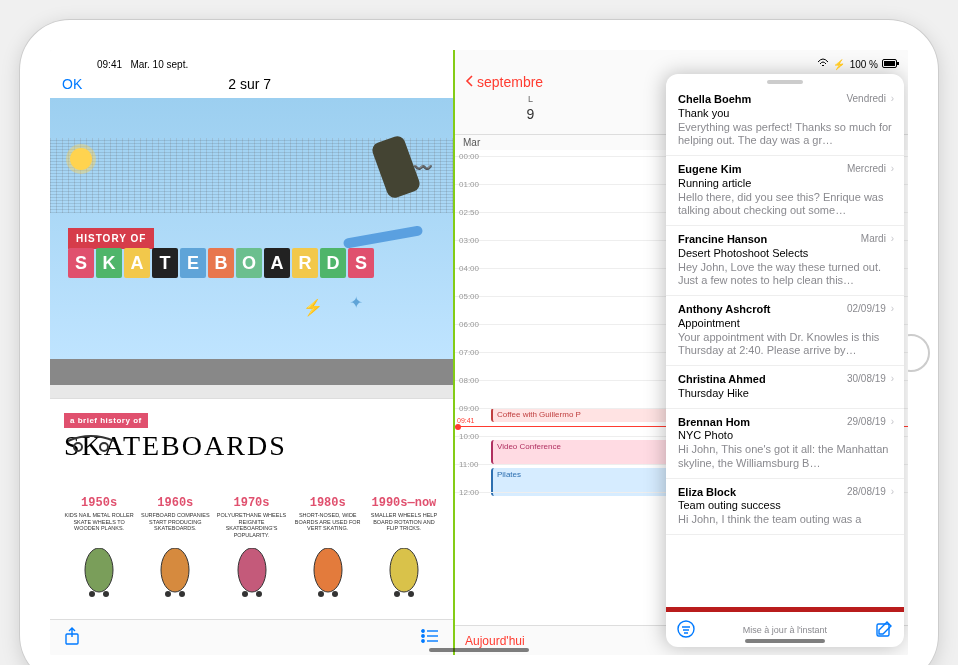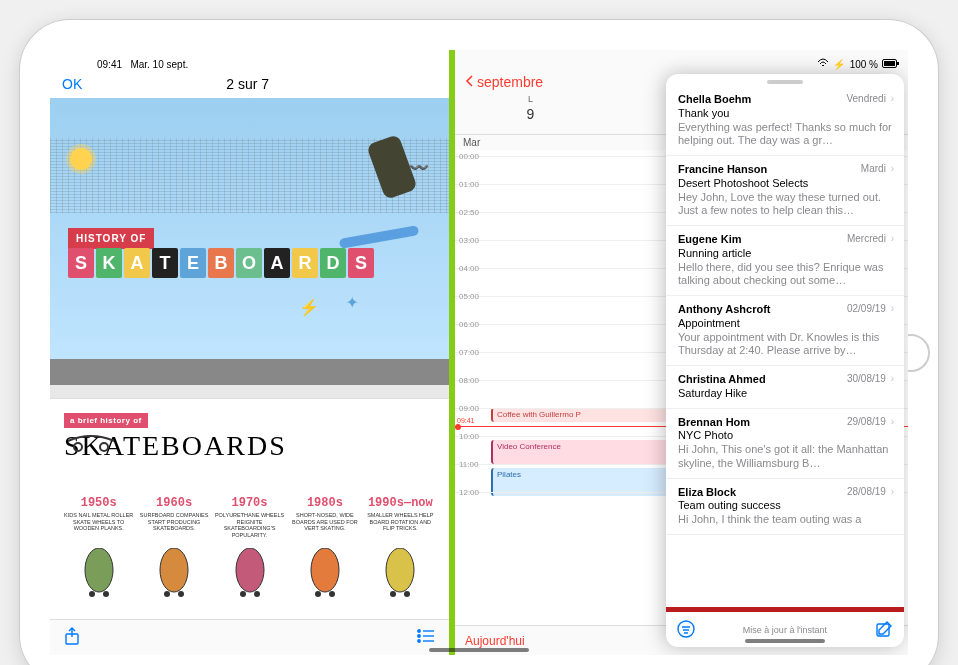--- a/index.html
+++ b/index.html
@@ -53,21 +53,21 @@
     padding: 0 8px;
     z-index: 50;
     color: #000;
     margin-left: 39px;
   }
   .status-right { display:flex; align-items:center; gap:4px; }
 
   
   .app-left {
     flex: 0 0 405px;
-    border-right: 6px solid #84cc16;
+    border-right: 2px solid #84cc16;
     display: flex;
     flex-direction: column;
     background: #fff;
     position: relative;
     padding-top: 20px;
   }
   .left-header {
     display: flex;
     justify-content: space-between;
     align-items: center;
@@ -502,48 +502,48 @@
           <div class="mail-item">
             <div class="row1">
               <span class="sender">Chella Boehm</span>
               <span class="date">Vendredi <span class="chev">›</span></span>
             </div>
             <div class="subject">Thank you</div>
             <div class="preview">Everything was perfect! Thanks so much for helping out. The day was a gr…</div>
           </div>
           <div class="mail-item">
             <div class="row1">
+              <span class="sender">Eugene Kim</span>
+              <span class="date">Mercredi <span class="chev">›</span></span>
+            </div>
+            <div class="subject">Running article</div>
+            <div class="preview">Hello there, did you see this? Enrique was talking about checking out some…</div>
+          </div>
+          <div class="mail-item">
+            <div class="row1">
               <span class="sender">Francine Hanson</span>
               <span class="date">Mardi <span class="chev">›</span></span>
             </div>
             <div class="subject">Desert Photoshoot Selects</div>
             <div class="preview">Hey John, Love the way these turned out. Just a few notes to help clean this…</div>
           </div>
           <div class="mail-item">
             <div class="row1">
-              <span class="sender">Eugene Kim</span>
-              <span class="date">Mercredi <span class="chev">›</span></span>
-            </div>
-            <div class="subject">Running article</div>
-            <div class="preview">Hello there, did you see this? Enrique was talking about checking out some…</div>
-          </div>
-          <div class="mail-item">
-            <div class="row1">
               <span class="sender">Anthony Ashcroft</span>
               <span class="date">02/09/19 <span class="chev">›</span></span>
             </div>
             <div class="subject">Appointment</div>
             <div class="preview">Your appointment with Dr. Knowles is this Thursday at 2:40. Please arrive by…</div>
           </div>
           <div class="mail-item">
             <div class="row1">
               <span class="sender">Christina Ahmed</span>
               <span class="date">30/08/19 <span class="chev">›</span></span>
             </div>
-            <div class="subject">Saturday Hike</div>
+            <div class="subject">Thursday Hike</div>
           </div>
           <div class="mail-item">
             <div class="row1">
               <span class="sender">Brennan Hom</span>
               <span class="date">29/08/19 <span class="chev">›</span></span>
             </div>
             <div class="subject">NYC Photo</div>
             <div class="preview">Hi John, This one's got it all: the Manhattan skyline, the Williamsburg B…</div>
           </div>
           <div class="mail-item">

